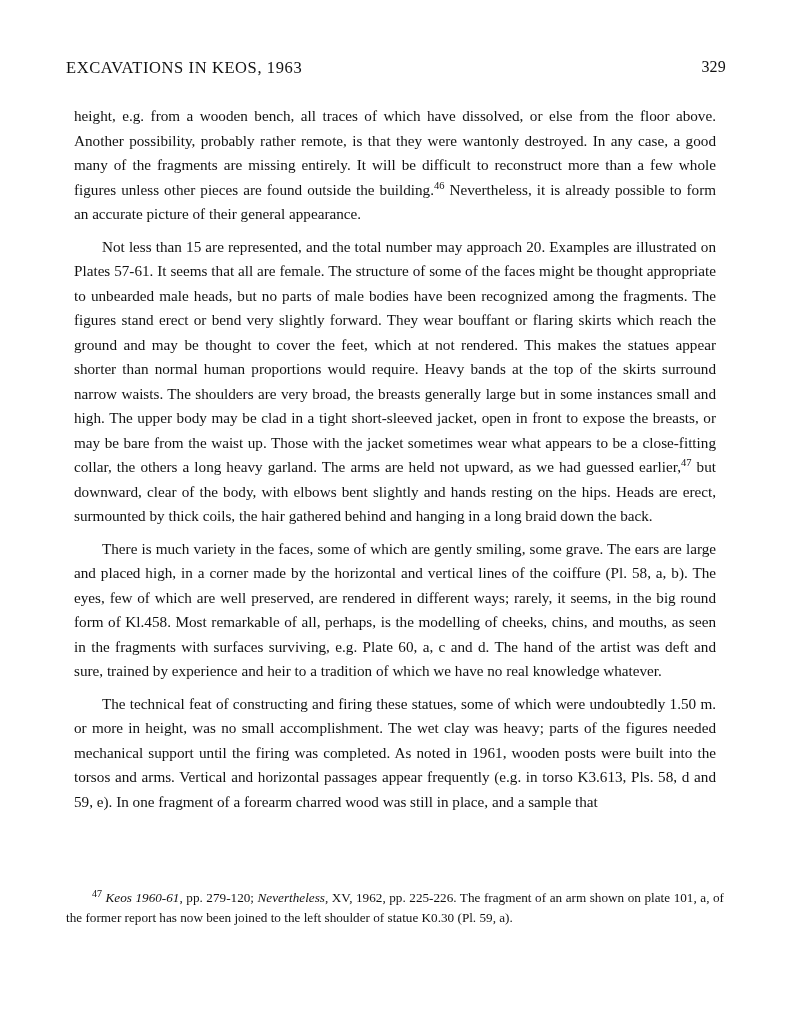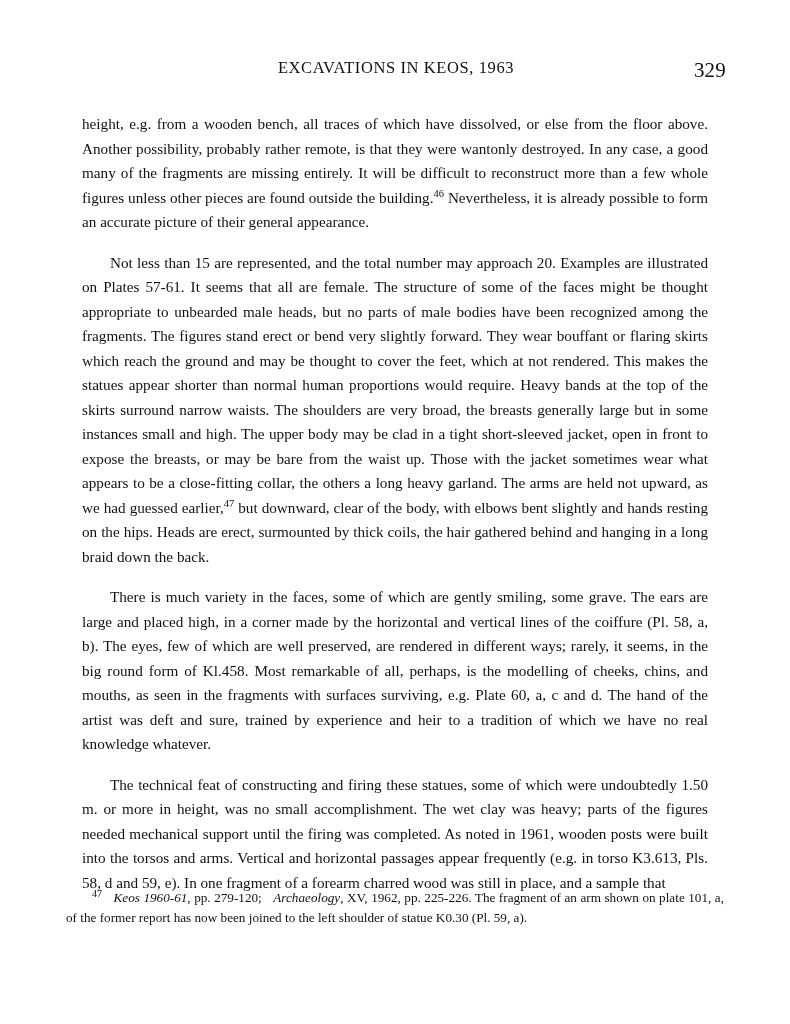--- a/index.html
+++ b/index.html
@@ -25,48 +25,48 @@
     box-sizing: border-box;
   }
   .header-row {
     position: absolute;
     left: 66px;
     top: 58px;
     width: 660px;
     height: 24px;
     display: flex;
     align-items: baseline;
-    justify-content: center;
+    justify-content: flex-start;
   }
   .running-head {
     font-size: 16.5px;
     letter-spacing: 0.6px;
     font-variant: small-caps;
     text-transform: uppercase;
     white-space: nowrap;
   }
   .page-number {
     position: absolute;
     right: 0px;
     top: 0px;
-    font-size: 21px;
+    font-size: 16px;
     letter-spacing: 0.2px;
   }
   .body-text {
     position: absolute;
     left: 66px;
     top: 96px;
     width: 658px;
     font-size: 15.2px;
     line-height: 24.5px;
     text-align: justify;
     text-justify: inter-word;
   }
   .body-text p {
-    margin: 16px;
+    margin: 8px;
     text-indent: 0;
   }
   .body-text p.indent {
     text-indent: 28px;
   }
   sup.fn {
     font-size: 10.5px;
     vertical-align: super;
     line-height: 0;
   }
@@ -83,21 +83,20 @@
     margin: 0;
     text-indent: 26px;
   }
   .footnotes sup.fn {
     font-size: 10px;
     vertical-align: super;
     line-height: 0;
   }
   .it {
     font-style: italic;
-    margin-left: 8px;
   }
 </style>
 </head>
 <body>
 
 <div class="page">
 
   <div class="header-row">
     <div class="running-head">Excavations in Keos, 1963</div>
     <div class="page-number">329</div>
@@ -109,16 +108,16 @@
 
     <p class="indent"><span>Not less than 15 are represented, and the total number may approach 20. Examples are illustrated on Plates 57-61. It seems that all are female. The structure of some of the faces might be thought appropriate to unbearded male heads, but no parts of male bodies have been recognized among the fragments. The figures stand erect or bend very slightly forward. They wear bouffant or flaring skirts which reach the ground and may be thought to cover the feet, which at not rendered. This makes the statues appear shorter than normal human proportions would require. Heavy bands at the top of the skirts surround narrow waists. The shoulders are very broad, the breasts generally large but in some instances small and high. The upper body may be clad in a tight short-sleeved jacket, open in front to expose the breasts, or may be bare from the waist up. Those with the jacket sometimes wear what appears to be a close-fitting collar, the others a long heavy garland. The arms are held not upward,</span> <span>as we had guessed earlier,</span><sup class="fn">47</sup><span> but downward, clear of the body, with elbows bent slightly and hands resting on the hips. Heads are erect, surmounted by thick coils, the hair gathered behind and hanging in a long braid down the back.</span></p>
 
     <p class="indent">There is much variety in the faces, some of which are gently smiling, some grave. The ears are large and placed high, in a corner made by the horizontal and vertical lines of the coiffure (Pl. 58, a, b). The eyes, few of which are well preserved, are rendered in different ways; rarely, it seems, in the big round form of Kl.458. Most remarkable of all, perhaps, is the modelling of cheeks, chins, and mouths, as seen in the fragments with surfaces surviving, e.g. Plate 60, a, c and d. The hand of the artist was deft and sure, trained by experience and heir to a tradition of which we have no real knowledge whatever.</p>
 
     <p class="indent">The technical feat of constructing and firing these statues, some of which were undoubtedly 1.50 m. or more in height, was no small accomplishment. The wet clay was heavy; parts of the figures needed mechanical support until the firing was completed. As noted in 1961, wooden posts were built into the torsos and arms. Vertical and horizontal passages appear frequently (e.g. in torso K3.613, Pls. 58, d and 59, e). In one fragment of a forearm charred wood was still in place, and a sample that</p>
 
   </div>
 
   <div class="footnotes">
-    <p><sup class="fn">47</sup> <span class="it">Keos 1960-61</span><span>, pp. 279-120; </span><span class="it">Archaeology</span><span>, XV, 1962, pp. 225-226. The fragment of an arm shown on plate 101, a, of the former report has now been joined to the left shoulder of statue K0.30 (Pl. 59, a).</span></p>
+    <p><sup class="fn">47</sup> <span class="it">Keos 1960-61</span><span>, pp. 279-120; </span><span class="it">Nevertheless</span><span>, XV, 1962, pp. 225-226. The fragment of an arm shown on plate 101, a, of the former report has now been joined to the left shoulder of statue K0.30 (Pl. 59, a).</span></p>
   </div>
 
 </div>
 
 </body></html>

